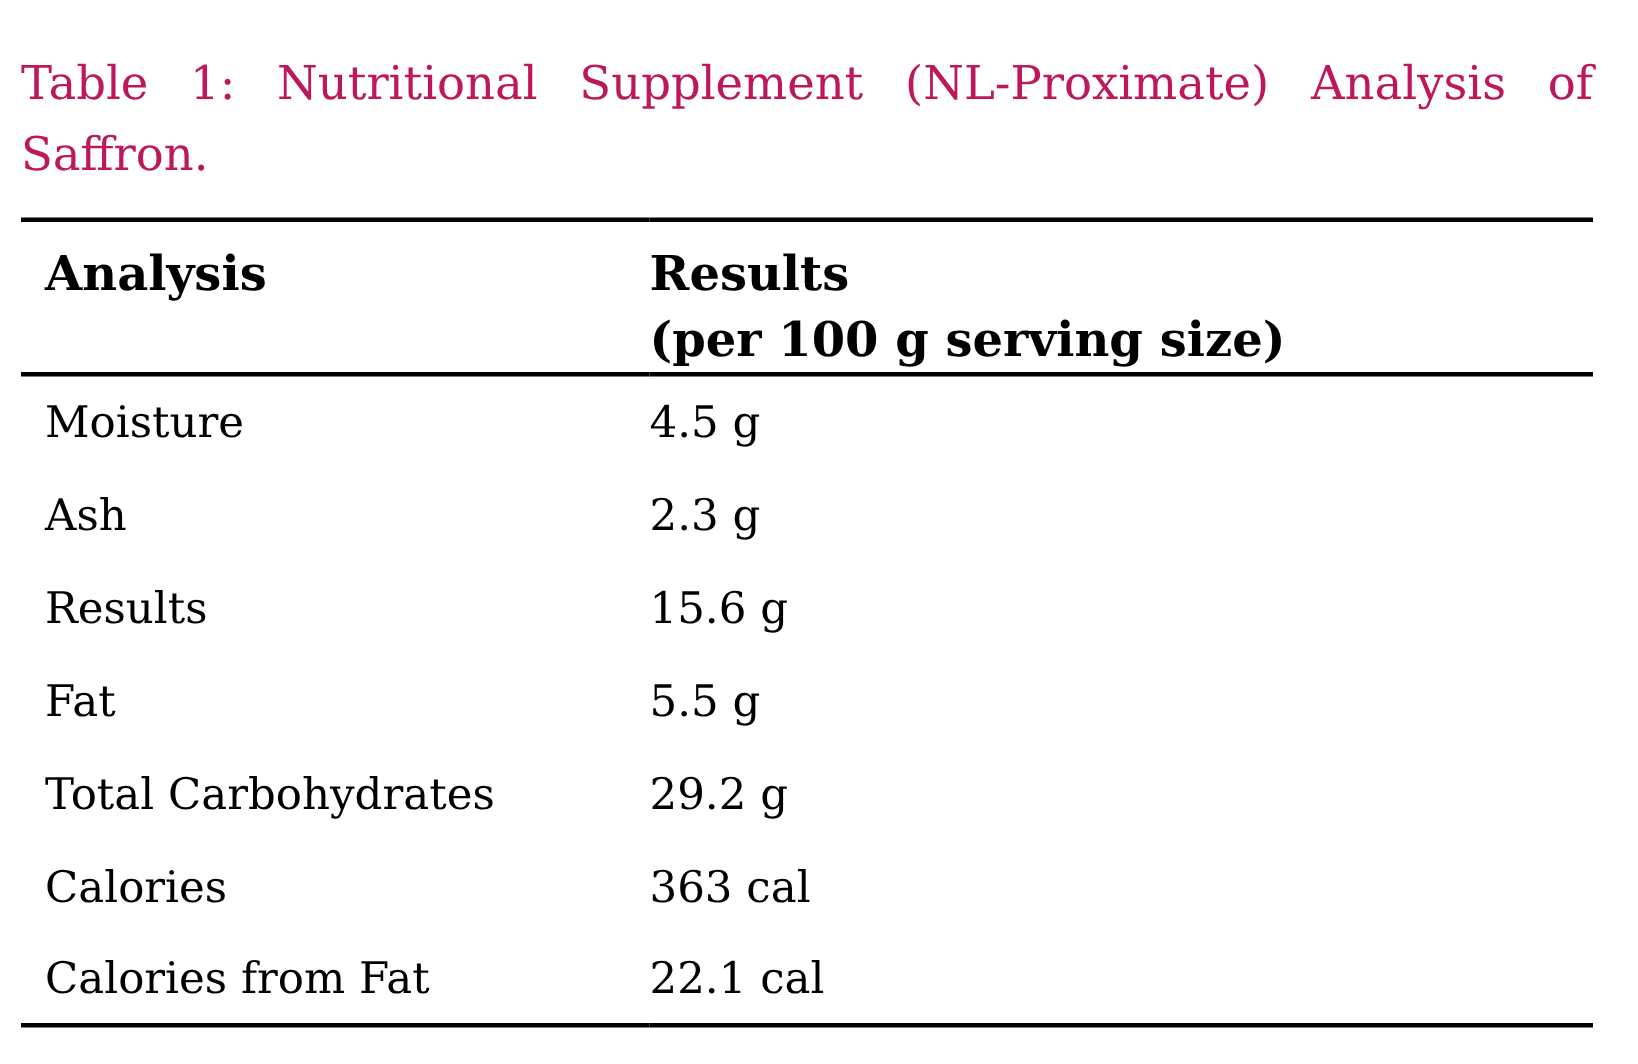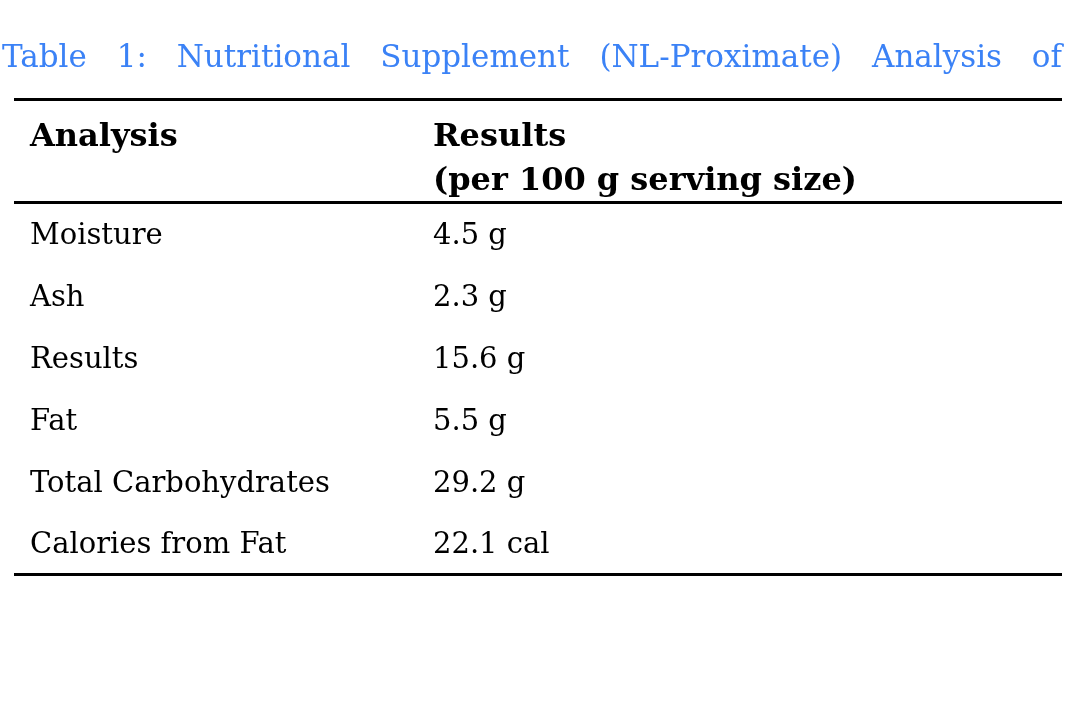--- a/index.html
+++ b/index.html
@@ -7,24 +7,24 @@
   .page {
     position: relative;
     width: 1092px;
     height: 709px;
     background: #ffffff;
     color: #000000;
     font-family: "DejaVu Serif", "Liberation Serif", serif;
     overflow: hidden;
   }
   .caption {
-    padding: 33px 30px 0 2px;
+    padding: 33px 30px 0 14px;
     font-size: 31px;
     line-height: 47px;
-    color: #3b82f6;
+    color: #be185d;
   }
   .caption-line1 {
     text-align: justify;
     text-align-last: justify;
   }
   .caption-line2 {
     text-align: left;
   }
   .data-table {
     margin: 18px 30px 0 14px;
@@ -55,20 +55,21 @@
     white-space: nowrap;
   }
 </style>
 </head>
 <body>
 
 <div class="page">
 
   <div class="caption">
     <div class="caption-line1">Table 1: Nutritional Supplement (NL-Proximate) Analysis of</div>
+    <div class="caption-line2">Saffron.</div>
   </div>
 
   <table class="data-table">
     <thead>
       <tr>
         <th class="col-analysis">
           <div>Analysis</div>
         </th>
         <th>
           <div>Results</div>
@@ -91,19 +92,23 @@
         </tr>
         <tr>
           <td>Fat</td>
           <td>5.5 g</td>
         </tr>
         <tr>
           <td>Total Carbohydrates</td>
           <td>29.2 g</td>
         </tr>
         <tr>
+          <td>Calories</td>
+          <td>363 cal</td>
+        </tr>
+        <tr>
           <td>Calories from Fat</td>
           <td>22.1 cal</td>
         </tr>
       </tbody>
   </table>
 
 </div>
 
 </body></html>

